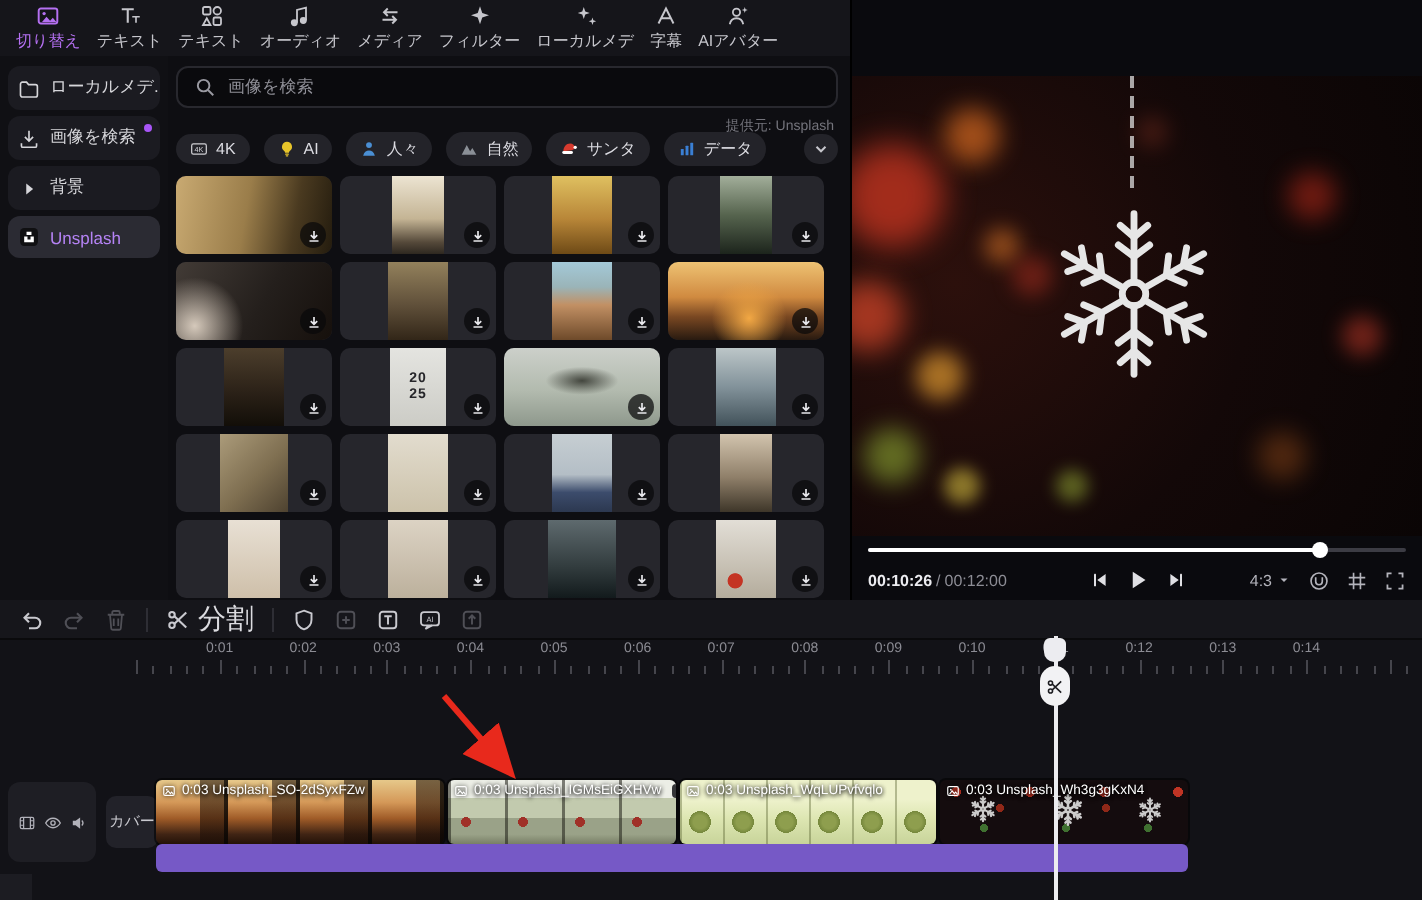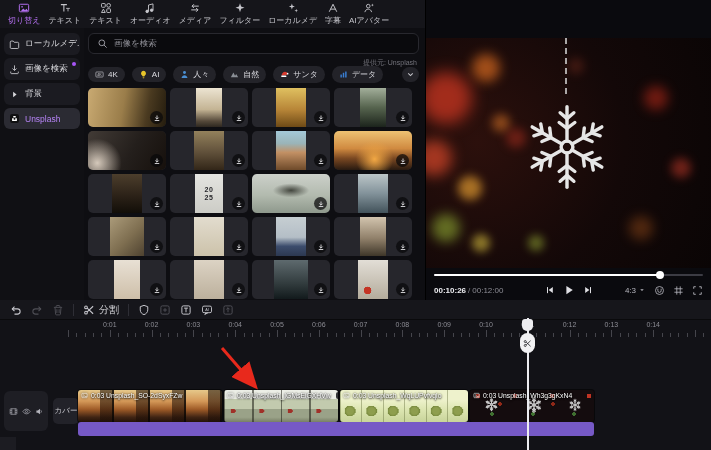--- a/index.html
+++ b/index.html
@@ -69,21 +69,21 @@
   .aspect .icon{width:8px;height:8px}
   .view-tools .vt-btn{width:11px;height:11px;cursor:pointer}
 
   
   .timeline{position:absolute;left:0;top:300px;width:711px;height:150px;background:#121217}
   .tl-toolbar{position:absolute;top:0;left:0;right:0;height:20px;background:#16161b;display:flex;align-items:center;
               gap:9px;padding-left:10px;border-bottom:1px solid #0a0a0c;box-sizing:border-box}
   .tl-btn{height:12px;min-width:12px;color:#c9c9cf;cursor:pointer;display:flex;align-items:center;gap:4px}
   .tl-btn .icon{width:12px;height:12px}
   .tl-btn.disabled{color:#4f4f56}
-  .tl-label{font-size:10px;color:#dcdce0}
+  .tl-label{font-size:14px;color:#dcdce0}
   .tl-sep{width:1px;height:12px;background:#2e2e35}
   .ruler{position:absolute;left:0;top:20px;right:0;height:18px;cursor:pointer}
   .tick{position:absolute;bottom:1px;width:1px;background:#45454c}
   .tick.major{height:7px}
   .tick.minor{height:4px}
   .tick-label{position:absolute;top:1px;font-size:7px;color:#8c8c94;transform:translateX(-50%)}
   .tracks{position:absolute;top:38px;left:0;right:0;bottom:0}
   .track-head{position:absolute;left:4px;top:53px;width:44px;height:40px;background:#1e1e24;border-radius:6px;
               display:flex;align-items:center;justify-content:center;gap:4px;color:#b2b2ba}
   .track-head .th-btn{width:9px;height:9px;cursor:pointer}

